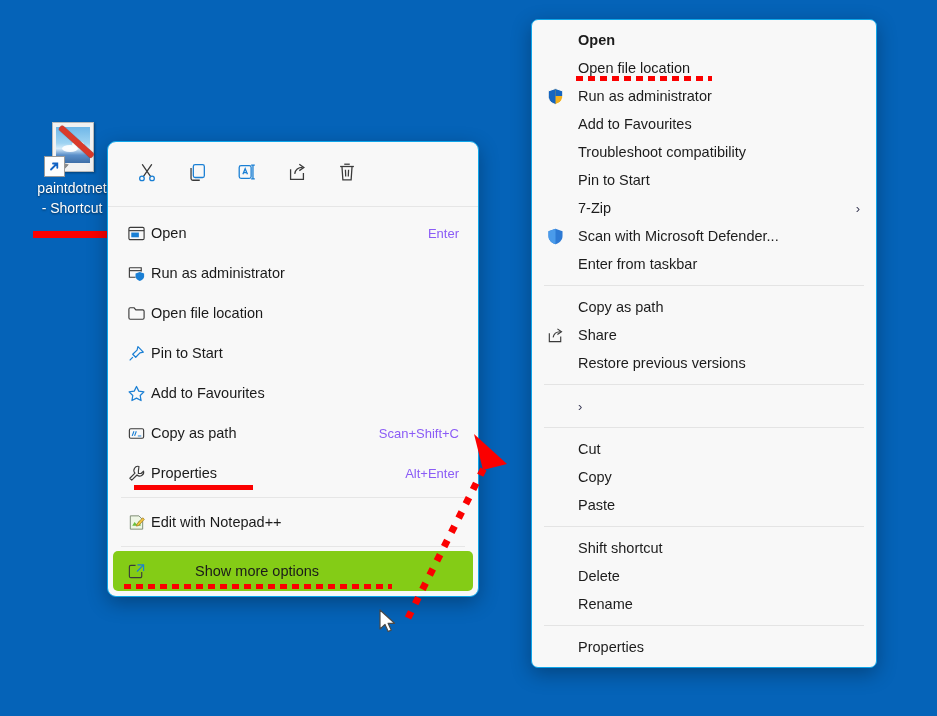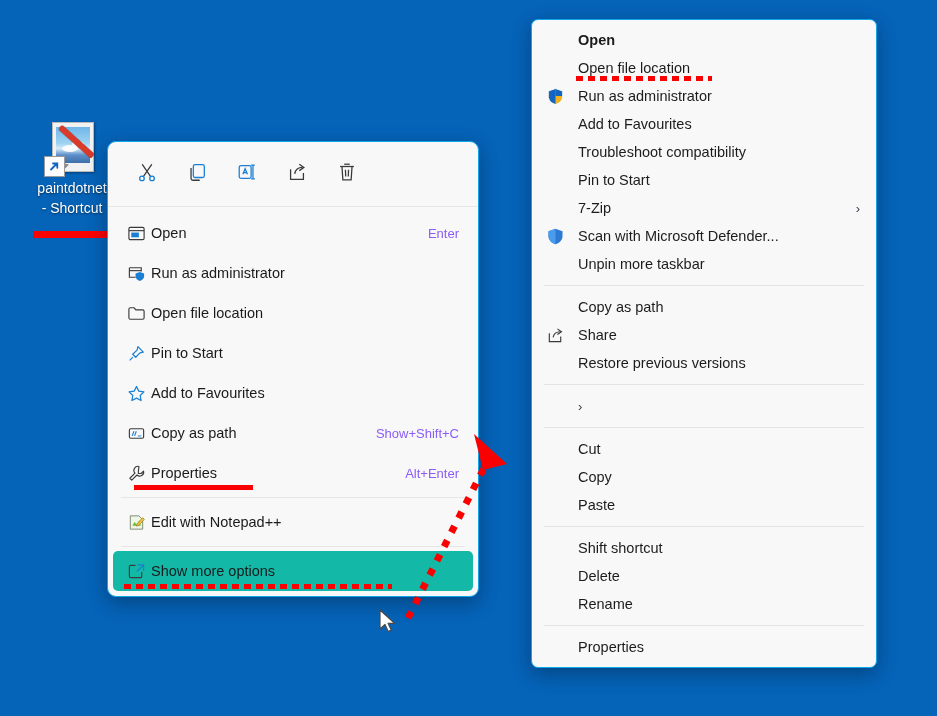--- a/index.html
+++ b/index.html
@@ -42,21 +42,21 @@
   }
   
   #win11-menu{left:107px;top:141px;width:370px;border-radius:9px;padding:0;}
   .toolbar{height:64px;display:flex;align-items:center;padding:0 14px;gap:0px;}
   .tool-btn{width:50px;height:40px;display:flex;align-items:center;justify-content:center;border-radius:5px;}
   .tb-sep{height:1px;background:#e6e6e6;margin:0 0 4px 0;}
   .m-list{padding:2px 5px 5px 5px;}
   .m-item{
     height:40px;display:flex;align-items:center;border-radius:5px;padding:0 8px;position:relative;
   }
-  .m-item.hover{background:#14b8a6;}
+  .m-item.hover{background:#84cc16;gap:44px;}
   .m-ico{width:30px;min-width:30px;display:flex;align-items:center;justify-content:center;}
   .m-lbl{font-size:14.5px;color:#1a1a1a;flex:1;white-space:nowrap;}
   .m-acc{font-size:13px;color:#8b5cf6;padding-right:6px;white-space:nowrap;}
   .m-sep{height:1px;background:#e6e6e6;margin:4px 8px;}
   .ul-solid{position:absolute;height:5px;background:#fb0000;}
   .ul-dashed{
     position:absolute;height:5px;
     background:repeating-linear-gradient(to right,#fb0000 0 7px,transparent 7px 12px);
   }
 
@@ -209,21 +209,21 @@
 
     <div class="m-item">
       <span class="m-ico">
         <svg width="19" height="19" viewBox="0 0 20 20" fill="none" stroke="#3a3a3a" stroke-width="1.2">
           <rect x="2.5" y="5" width="15" height="10" rx="1.5"></rect>
           <path d="M5.5 12.5 L7.3 7.6 M8 12.5 L9.8 7.6" stroke="#1a7fd4"></path>
           <path d="M11.4 12.6 L15 12.6" stroke="#1a7fd4" stroke-width="1"></path>
         </svg>
       </span>
       <span class="m-lbl">Copy as path</span>
-      <span class="m-acc">Show+Shift+C</span>
+      <span class="m-acc">Scan+Shift+C</span>
     </div>
 
     <div class="m-item">
       <span class="m-ico">
         <svg width="19" height="19" viewBox="0 0 20 20" fill="none" stroke="#3a3a3a" stroke-width="1.2">
           <path d="M12.6 2.6 a4.2 4.2 0 0 0-4.2 6.9 L3 15 l2 2 l5.5-5.4 a4.2 4.2 0 0 0 6.9-4.2 L14.8 10 L12 10 L12 7.2 Z" stroke-linejoin="round"></path>
         </svg>
       </span>
       <span class="m-lbl">Properties</span>
       <span class="m-acc">Alt+Enter</span>
@@ -303,21 +303,21 @@
     <span class="c-ico">
       <svg width="19" height="19" viewBox="0 0 20 20">
         <path d="M10 1.8 L17.4 4.4 L17.4 9.6 C17.4 14 14.1 17 10 18.2 C5.9 17 2.6 14 2.6 9.6 L2.6 4.4 Z" fill="#2d7ad4"></path>
         <path d="M10 1.8 L2.6 4.4 L2.6 9.6 C2.6 14 5.9 17 10 18.2 Z" fill="#4a9bea"></path>
       </svg>
     </span>
     <span class="c-lbl">Scan with Microsoft Defender...</span>
   </div>
   <div class="c-item">
     <span class="c-ico"></span>
-    <span class="c-lbl">Unpin more taskbar</span>
+    <span class="c-lbl">Enter from taskbar</span>
   </div>
 
   <div class="c-sep"></div>
 
   <div class="c-item">
     <span class="c-ico"></span>
     <span class="c-lbl">Copy as path</span>
   </div>
   <div class="c-item">
     <span class="c-ico">

